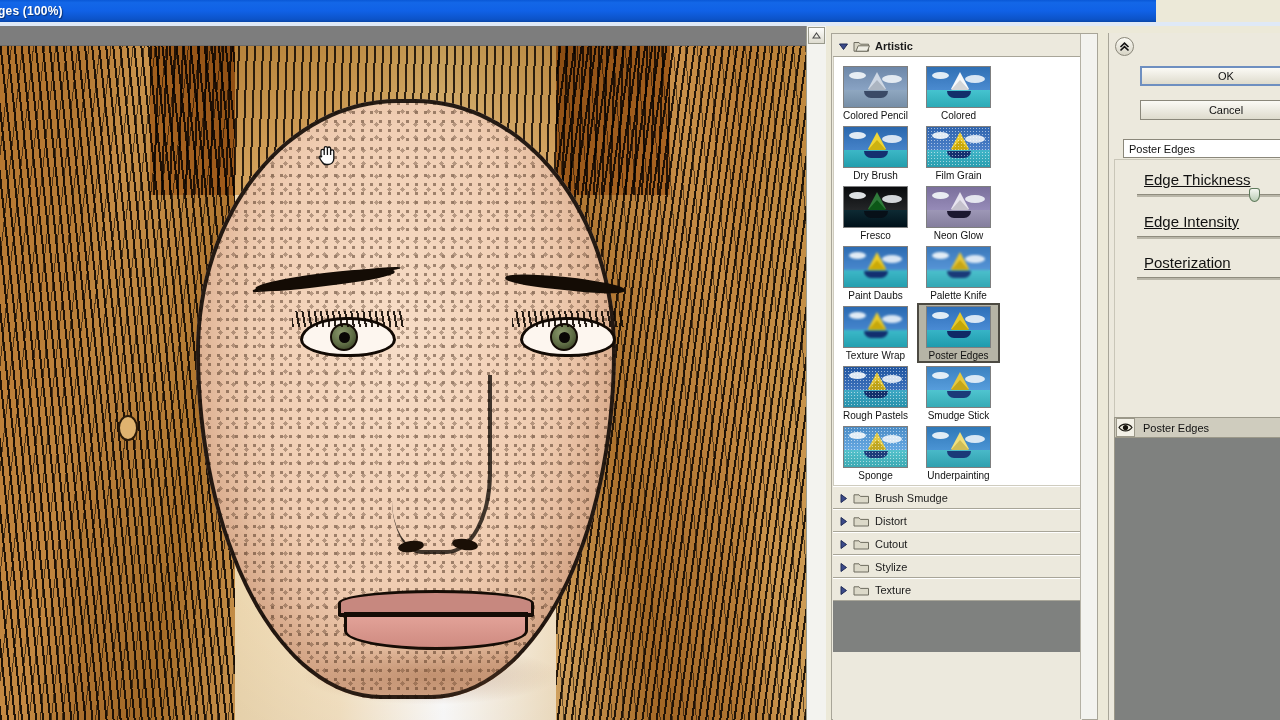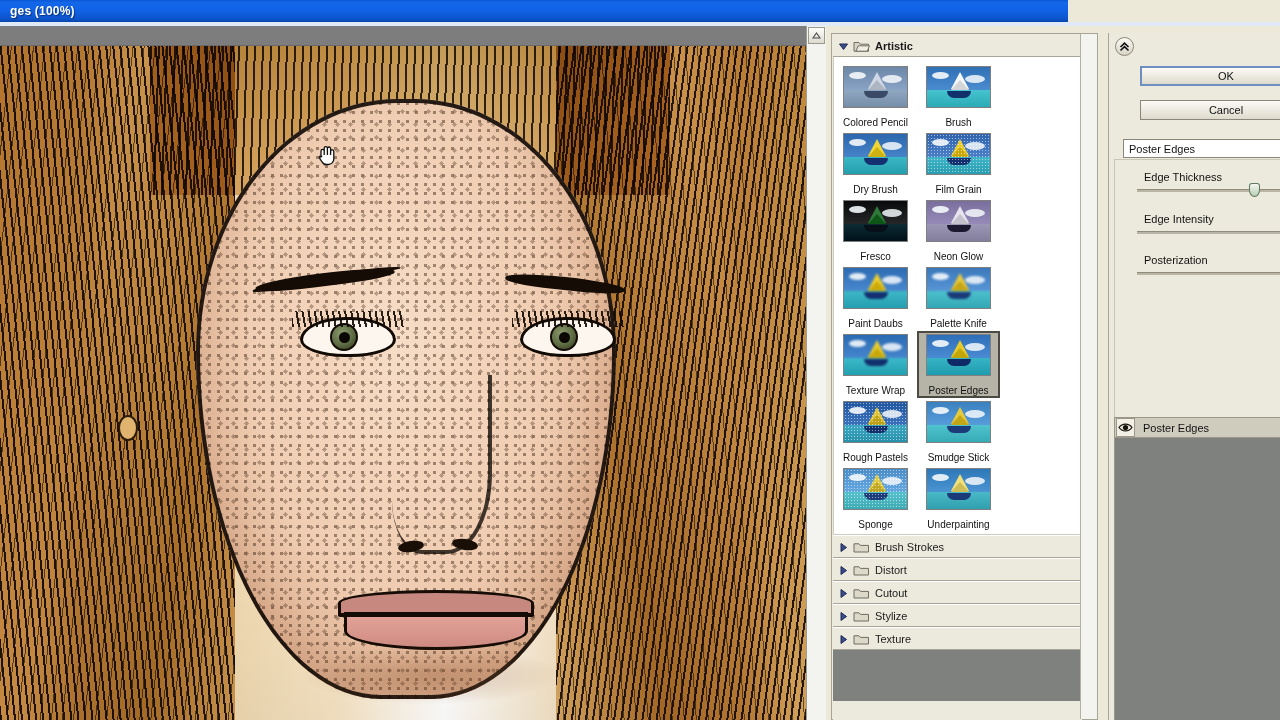--- a/index.html
+++ b/index.html
@@ -6,26 +6,26 @@
     margin: 0; padding: 0;
     width: 1280px; height: 720px;
     overflow: hidden;
     font-family: "Liberation Sans", sans-serif;
     background: #ece9d8;
   }
   #app { position: relative; width: 1280px; height: 720px; overflow: hidden; }
 
   
   .titlebar {
-    position: absolute; left: 0; top: 0; width: 1068px; height: 22px;
+    position: absolute; left: 0; top: 0; width: 1156px; height: 22px;
     background: linear-gradient(180deg, #0a58d6 0%, #1367e8 12%, #1061e6 50%, #0c53c8 88%, #0846a8 100%);
     color: #fff; font-size: 12px; font-weight: bold;
     display: flex; align-items: center;
     text-shadow: 1px 1px 1px rgba(0,0,0,.45);
-    padding-left: 12px; box-sizing: border-box;
+    padding-left: 0px; box-sizing: border-box;
   }
   .titlebar .tt { margin-left: -2px; letter-spacing: .2px; }
   .titlebar-under {
     position: absolute; left: 0; top: 22px; width: 1280px; height: 4px;
     background: #dfe9f7;
   }
 
   
   .preview-wrap {
     position: absolute; left: 0; top: 26px; width: 806px; height: 694px;
@@ -186,21 +186,21 @@
   }
   .thumb-cell.selected {
     background: #b6b4a6;
     border: 2px solid #4c4a42;
     padding: 1px 0 0 0;
   }
   .thumb-img {
     width: 65px; height: 42px; border: 1px solid #7f7f7f; box-sizing: border-box;
     position: relative; overflow: hidden;
   }
-  .thumb-name { font-size: 10px; color: #111; margin-top: 9px; white-space: nowrap; }
+  .thumb-name { font-size: 10px; color: #111; margin-top: 2px; white-space: nowrap; }
 
   
   .tb { position: absolute; inset: 0; }
   .tb .sky { position:absolute; left:0; top:0; right:0; height: 58%; background: linear-gradient(180deg,#2f6fb4,#7fb3dd); }
   .tb .sea { position:absolute; left:0; bottom:0; right:0; height: 42%; background: linear-gradient(180deg,#39b5c4,#1f7f96); }
   .tb .cloud { position:absolute; background:#f2f7fb; border-radius:50%; }
   .tb .sail1 { position:absolute; width:0;height:0; border-left:9px solid transparent; border-right:9px solid transparent; }
   .tb .hull { position:absolute; width:24px; height:7px; background:#15306b; border-radius: 0 0 8px 8px; }
 
   .cat-list { position: relative; }
@@ -236,21 +236,21 @@
   .preset-box {
     position: absolute; left: 14px; top: 106px; width: 180px; height: 19px;
     background: #fff; border: 1px solid #8a877a; box-sizing: border-box;
     font-size: 11px; color: #111; display: flex; align-items: center; padding-left: 5px;
   }
   .settings-box {
     position: absolute; left: 5px; top: 126px; width: 180px; height: 272px;
     border: 1px solid #c9c6b8; box-sizing: border-box;
   }
   .slider-row { position: absolute; left: 0; width: 172px; }
-  .slider-label { font-size: 11px; color: #111; margin-left: 35px; }
+  .slider-label { font-size: 15px; color: #111; margin-left: 35px; text-decoration: underline; }
   .track {
     position: relative; margin-left: 28px; margin-top: 6px;
     width: 160px; height: 3px;
     background: #b9b6a8; border-top: 1px solid #8f8c7e; box-sizing: border-box;
   }
   .knob {
     position: absolute; top: -7px; width: 11px; height: 14px;
     background: linear-gradient(180deg,#f4f7f1,#b9cdb5);
     border: 1px solid #5f7a5c; box-sizing: border-box;
     border-radius: 3px 3px 50% 50%;
@@ -371,21 +371,21 @@
     <div class="sky" style="background:linear-gradient(180deg,#2f6fb4,#4b8bd0)"></div>
     <div class="sea" style="background:linear-gradient(180deg,#45c3cf,#2caab6)"></div>
     <div class="cloud" style="left:5px;top:5px;width:17px;height:7px;background:#f4f8fb;opacity:.9"></div>
     <div class="cloud" style="left:38px;top:8px;width:20px;height:8px;background:#f4f8fb;opacity:.85"></div>
     <div class="sail1" style="left:24px;top:5px;border-bottom:17px solid #f6f8fa;"></div>
     <div class="sail1" style="left:24px;top:13px;border-bottom:10px solid #d3d5d7;"></div>
     <div class="hull" style="left:20px;top:24px;background:#12306b"></div>
 
   </div>
             </div>
-     <div class="thumb-name">Brush</div>
+     <div class="thumb-name">Colored</div>
           </div>
           <div class="thumb-cell">
             <div class="thumb-img">
   <div class="tb">
     <div class="sky" style="background:linear-gradient(180deg,#2a67ad,#4683c9)"></div>
     <div class="sea" style="background:linear-gradient(180deg,#3cb7c6,#239ead)"></div>
     <div class="cloud" style="left:5px;top:5px;width:17px;height:7px;background:#f4f8fb;opacity:.9"></div>
     <div class="cloud" style="left:38px;top:8px;width:20px;height:8px;background:#f4f8fb;opacity:.85"></div>
     <div class="sail1" style="left:24px;top:5px;border-bottom:17px solid #f0d534;"></div>
     <div class="sail1" style="left:24px;top:13px;border-bottom:10px solid #cdb211;"></div>
@@ -573,21 +573,21 @@
             <span class="tri">
        <svg width="13" height="13" viewBox="0 0 13 13">
                 <path d="M4,2.5 L9.5,6.5 L4,10.5 Z" fill="#3b4a8a" stroke="#1f2a56" stroke-width="1"></path>
               </svg>
      </span>
      <span class="folder">
        <svg width="17" height="13" viewBox="0 0 17 13">
          <path d="M1,2.8 L6,2.8 L7.4,4.4 L15.5,4.4 L15.5,11 L1,11 Z" fill="#dcd9c9" stroke="#6f6d60" stroke-width="1"></path>
        </svg>
      </span>
-     <span class="cat-label">Brush Strokes</span>
+     <span class="cat-label">Brush Smudge</span>
           </div>
           <div class="cat-header collapsed">
             <span class="tri">
        <svg width="13" height="13" viewBox="0 0 13 13">
                 <path d="M4,2.5 L9.5,6.5 L4,10.5 Z" fill="#3b4a8a" stroke="#1f2a56" stroke-width="1"></path>
               </svg>
      </span>
      <span class="folder">
        <svg width="17" height="13" viewBox="0 0 17 13">
          <path d="M1,2.8 L6,2.8 L7.4,4.4 L15.5,4.4 L15.5,11 L1,11 Z" fill="#dcd9c9" stroke="#6f6d60" stroke-width="1"></path>

